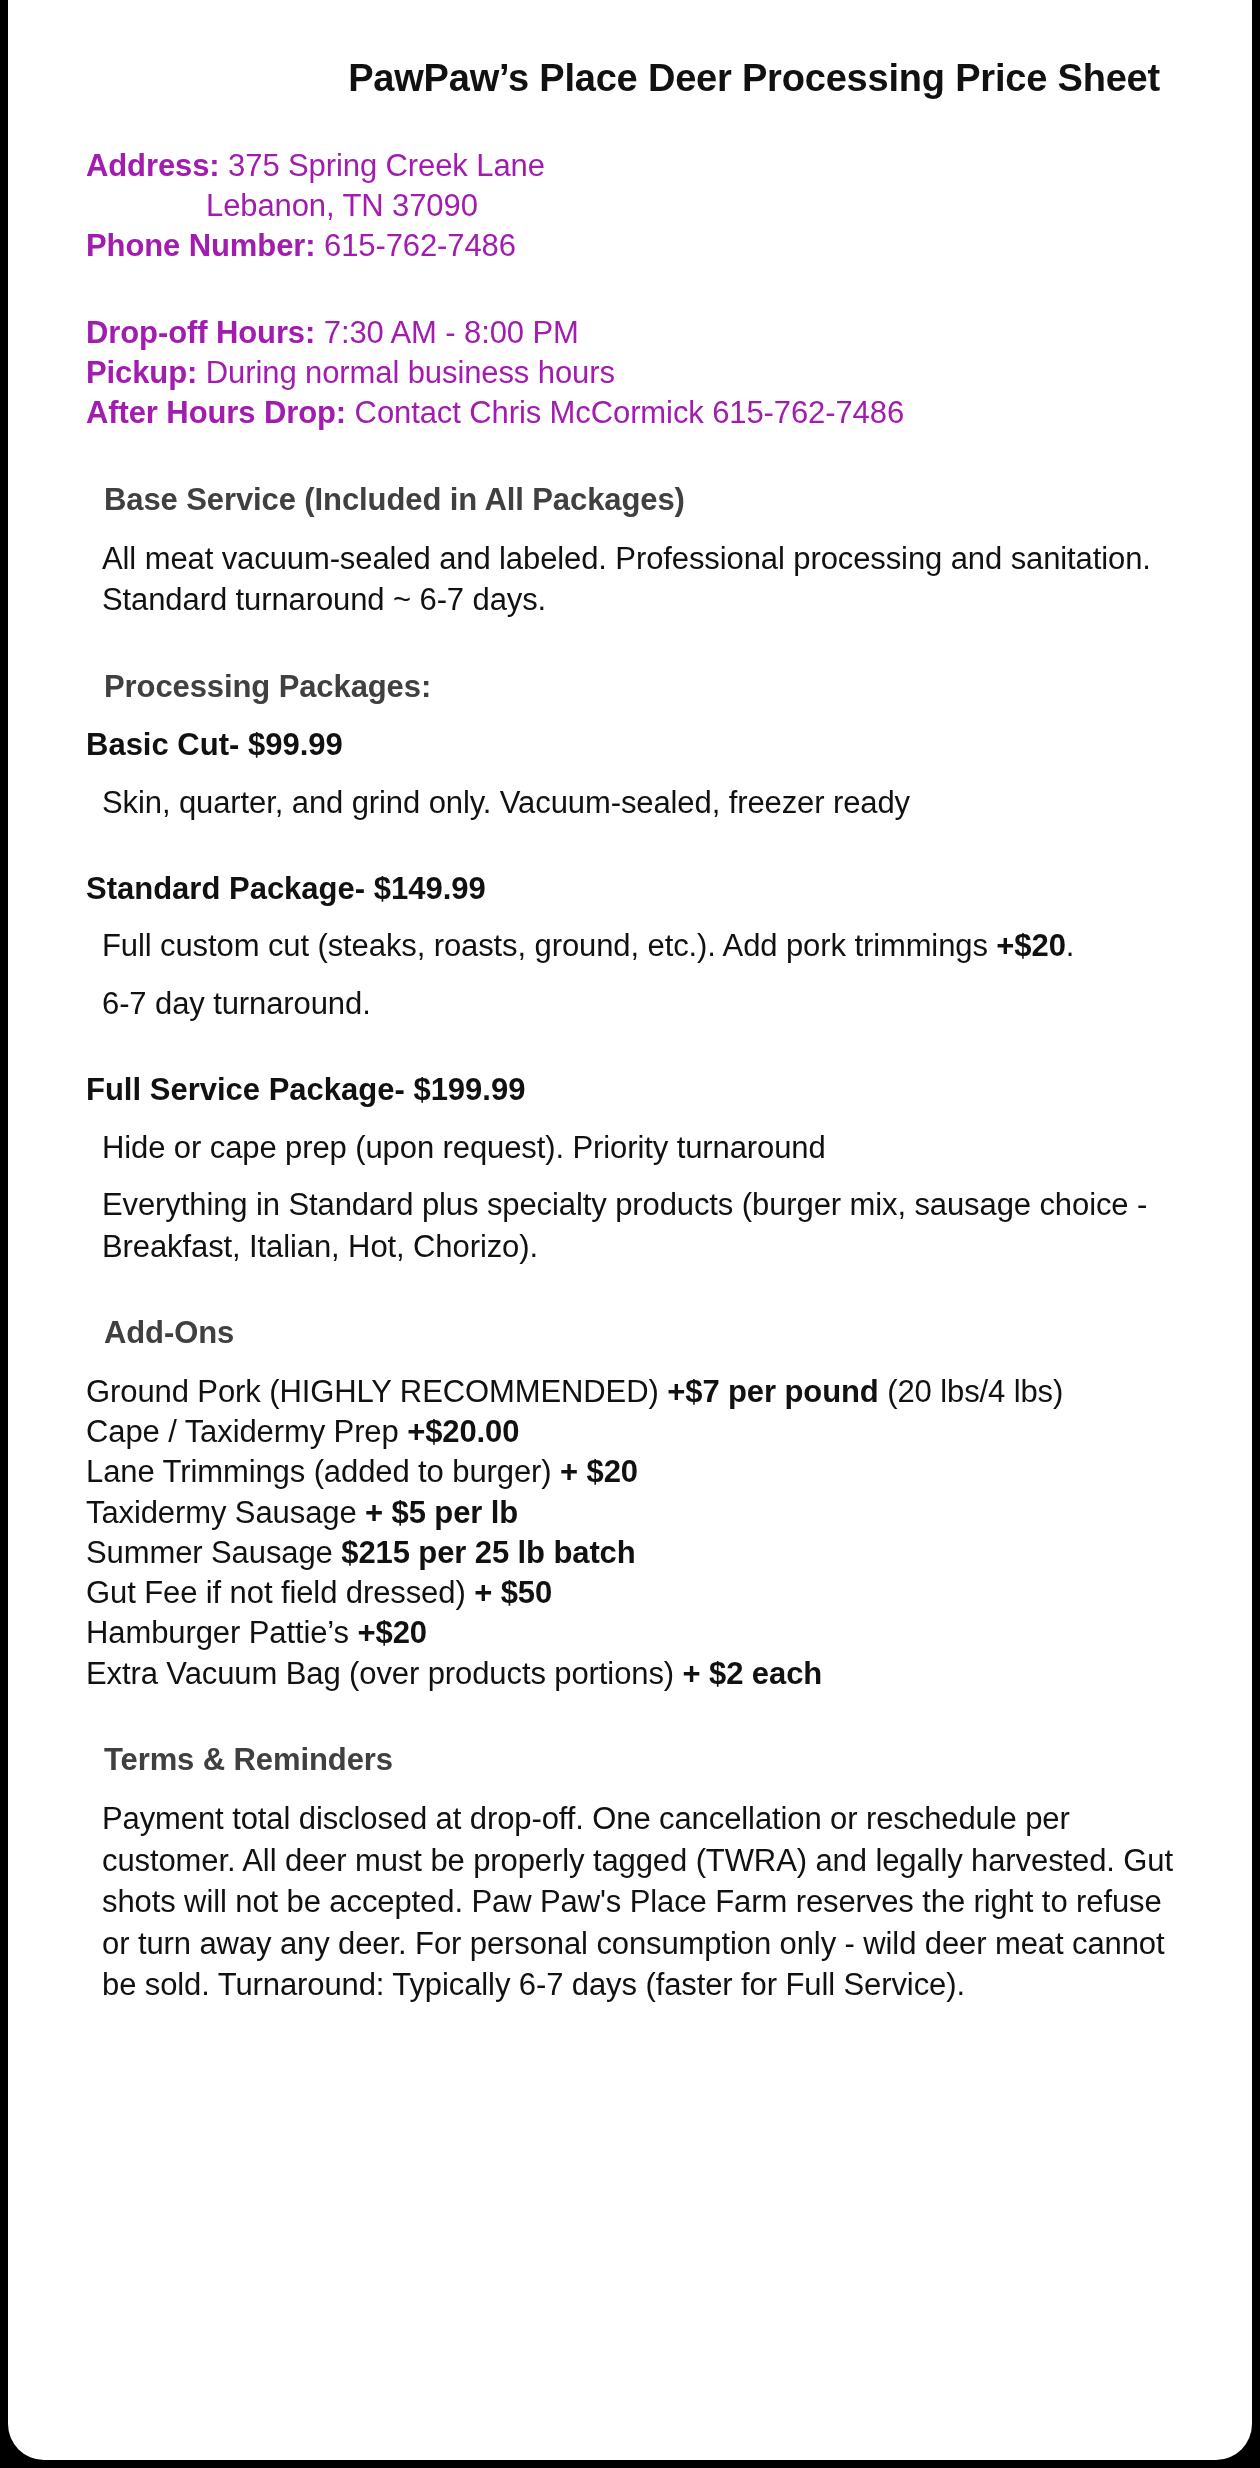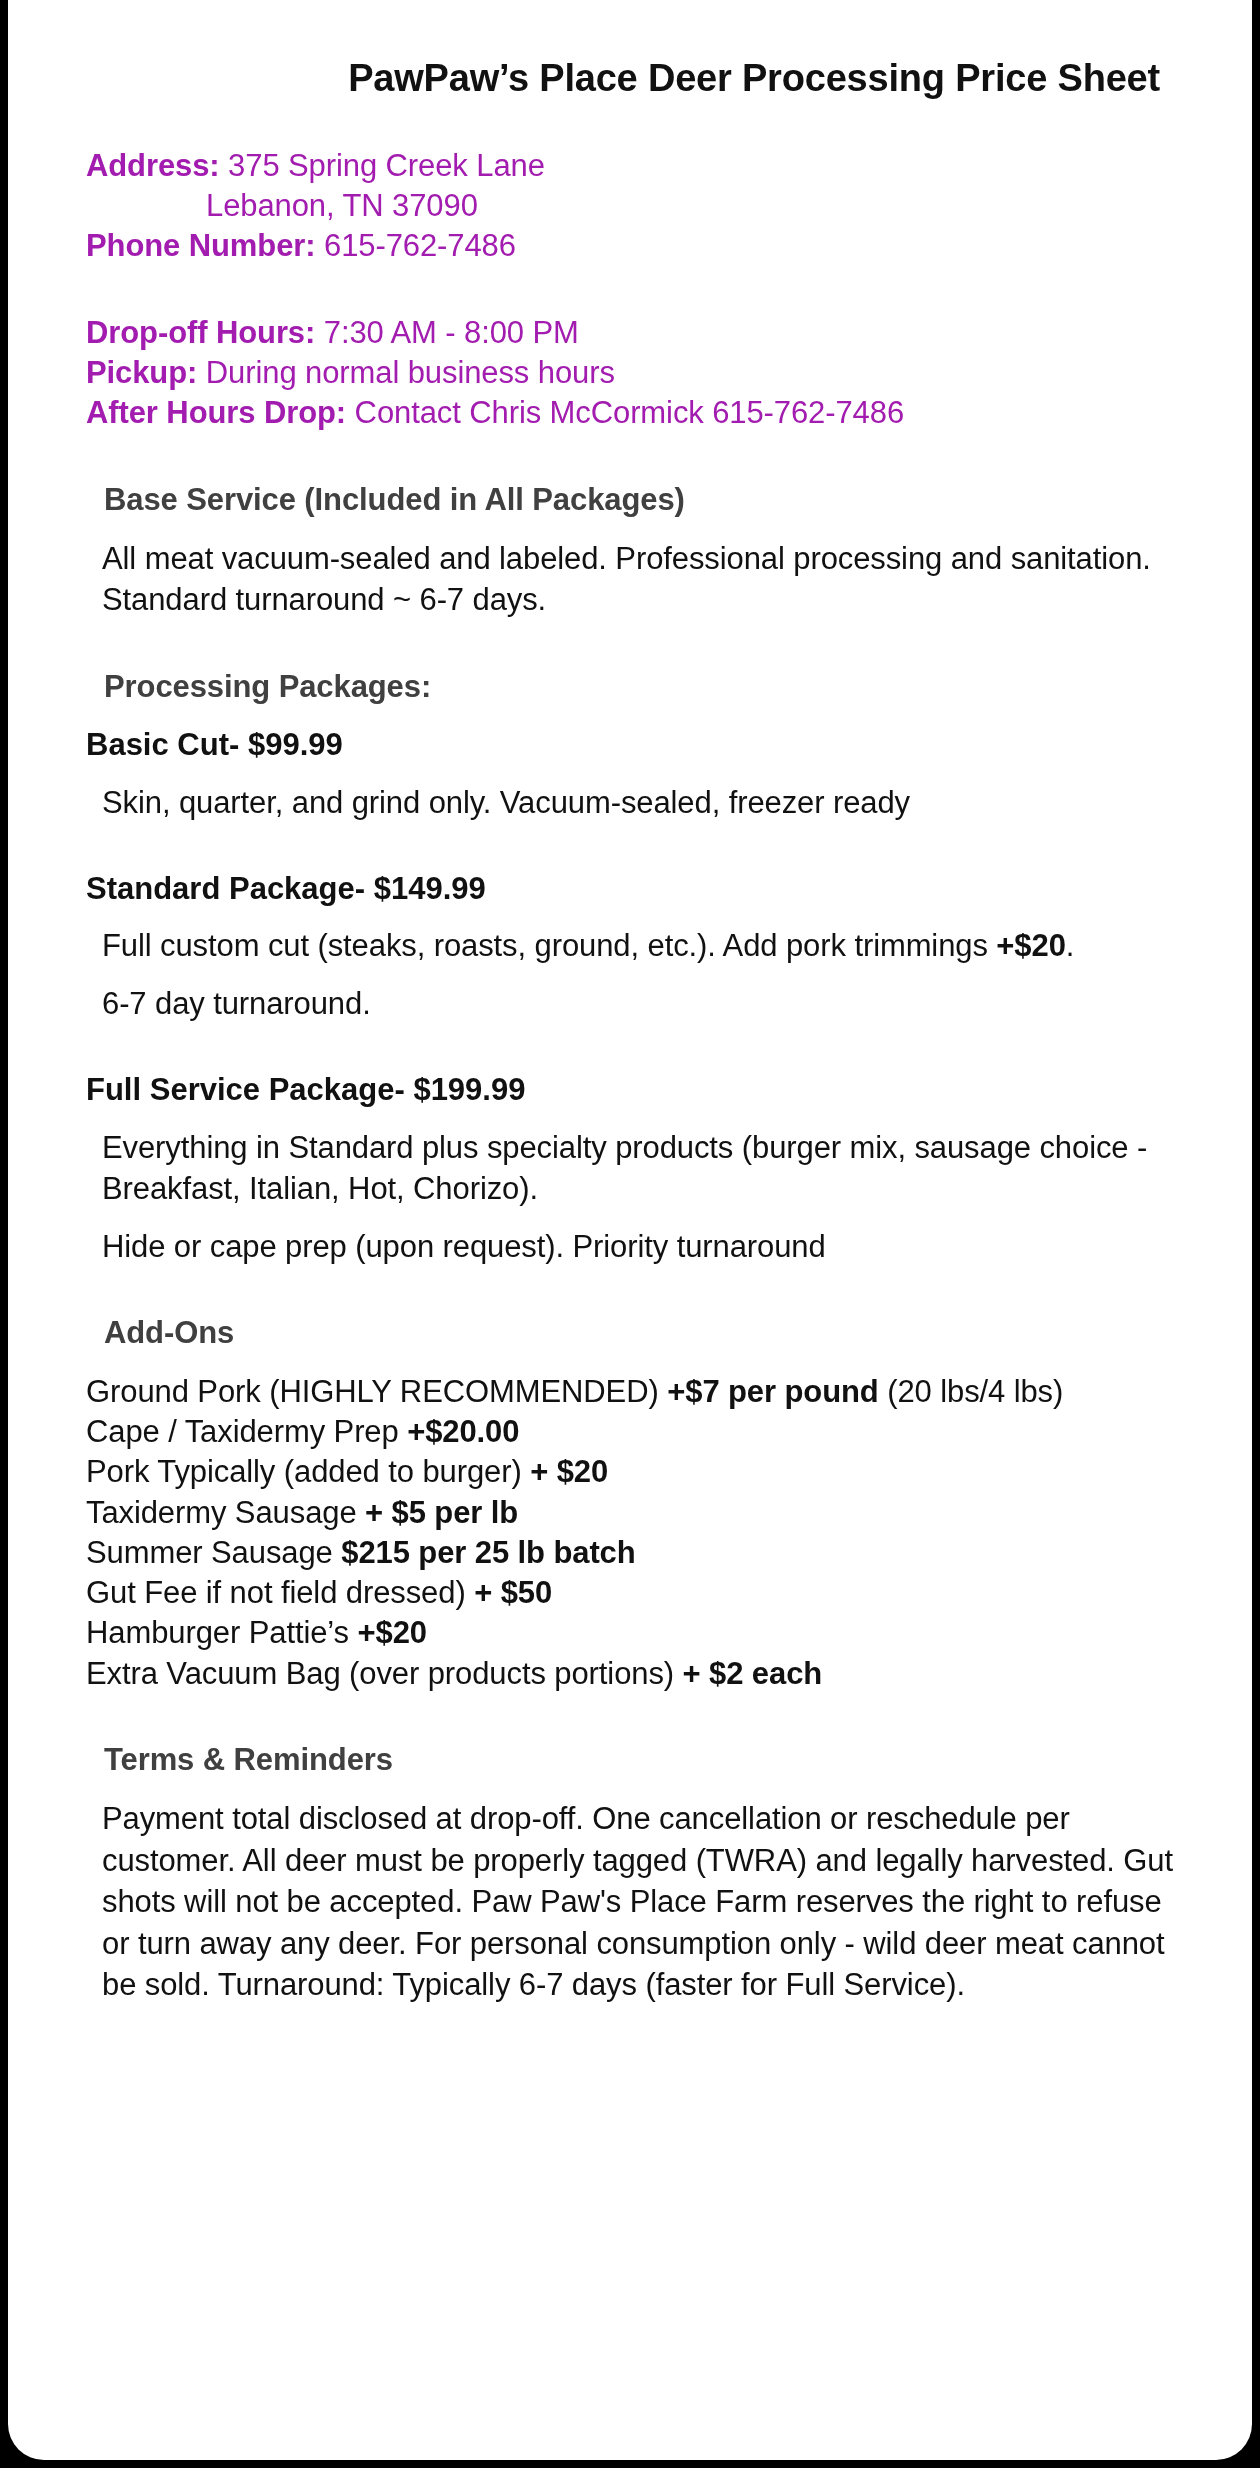--- a/index.html
+++ b/index.html
@@ -138,32 +138,32 @@
       </div>
 
       <div class="block">
         <p class="pkg-name">Standard Package- $149.99</p>
         <p class="para"><span>Full custom cut (steaks, roasts, ground, etc.). Add pork trimmings </span><span class="price-bold">+$20</span><span>.</span></p>
         <p class="para">6-7 day turnaround.</p>
       </div>
 
       <div class="block">
         <p class="pkg-name">Full Service Package- $199.99</p>
+        <p class="para">Hide or cape prep (upon request). Priority turnaround</p>
         <p class="para">Everything in Standard plus specialty products (burger mix, sausage choice - Breakfast, Italian, Hot, Chorizo).</p>
-        <p class="para">Hide or cape prep (upon request). Priority turnaround</p>
       </div>
 
       <div class="block">
         <p class="heading">Add-Ons</p>
 
         <p class="addon-line"><span>Ground Pork (HIGHLY RECOMMENDED) </span><span class="price-bold">+$7 per pound</span><span> (20 lbs/4 lbs)</span></p>
 
         <p class="addon-line"><span>Cape / Taxidermy Prep </span><span class="price-bold">+$20.00</span></p>
 
-        <p class="addon-line"><span>Pork Typically (added to burger) </span><span class="price-bold">+ $20</span></p>
+        <p class="addon-line"><span>Lane Trimmings (added to burger) </span><span class="price-bold">+ $20</span></p>
 
         <p class="addon-line"><span>Taxidermy Sausage </span><span class="price-bold">+ $5 per lb</span></p>
 
         <p class="addon-line"><span>Summer Sausage </span><span class="price-bold">$215 per 25 lb batch</span></p>
 
         <p class="addon-line"><span>Gut Fee if not field dressed) </span><span class="price-bold">+ $50</span></p>
 
         <p class="addon-line"><span>Hamburger Pattie’s </span><span class="price-bold">+$20</span></p>
 
         <p class="addon-line"><span>Extra Vacuum Bag (over products portions) </span><span class="price-bold">+ $2 each</span></p>

